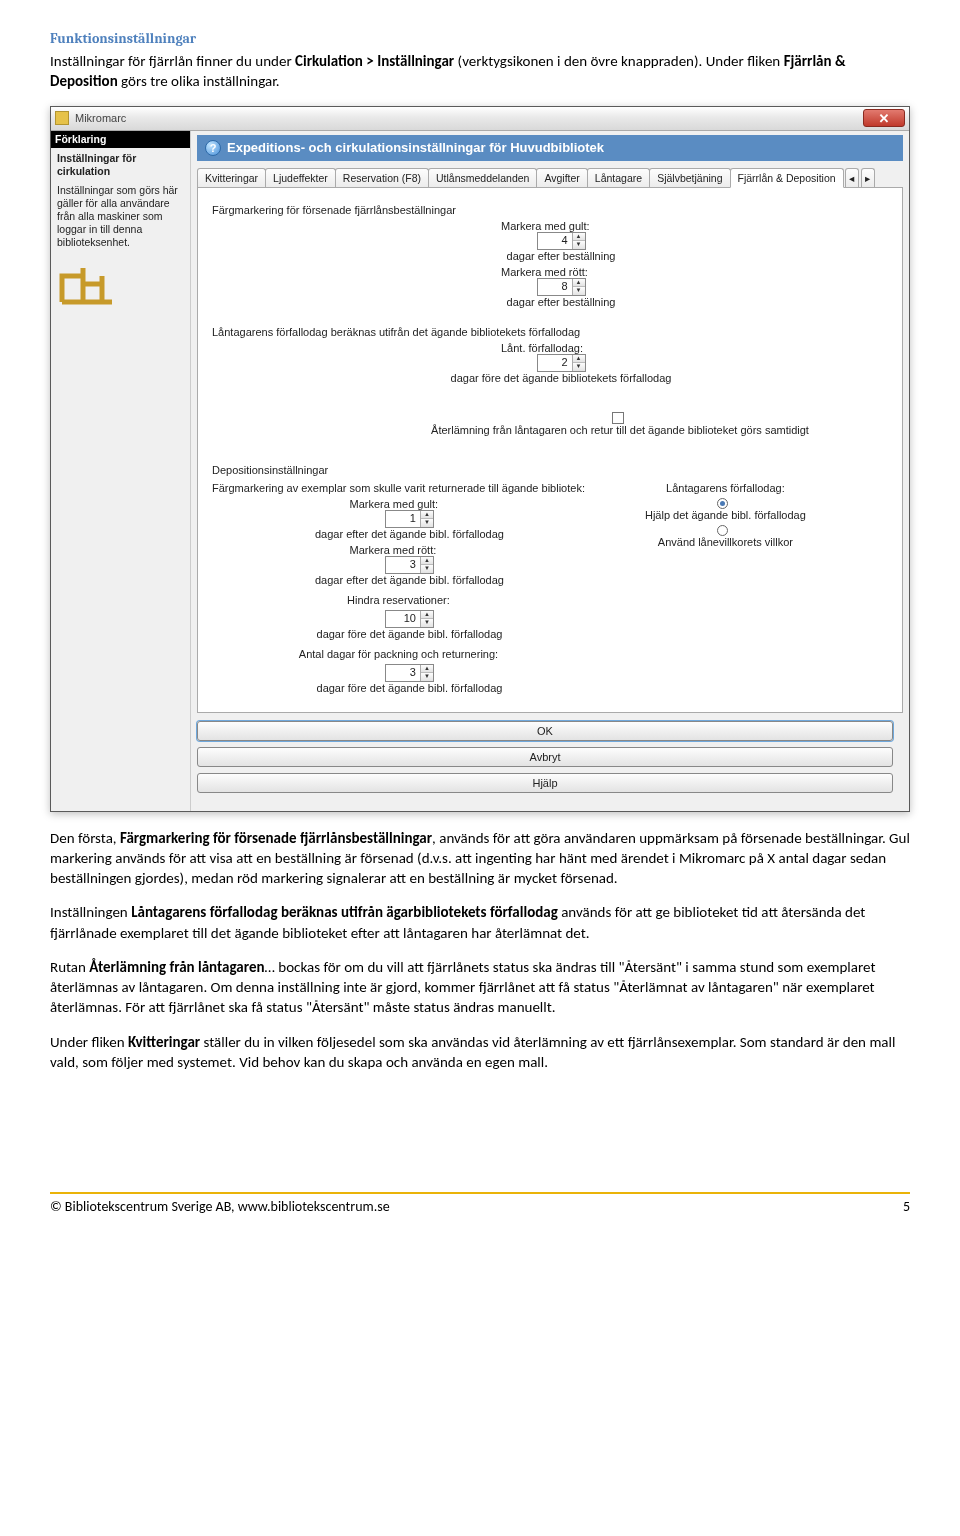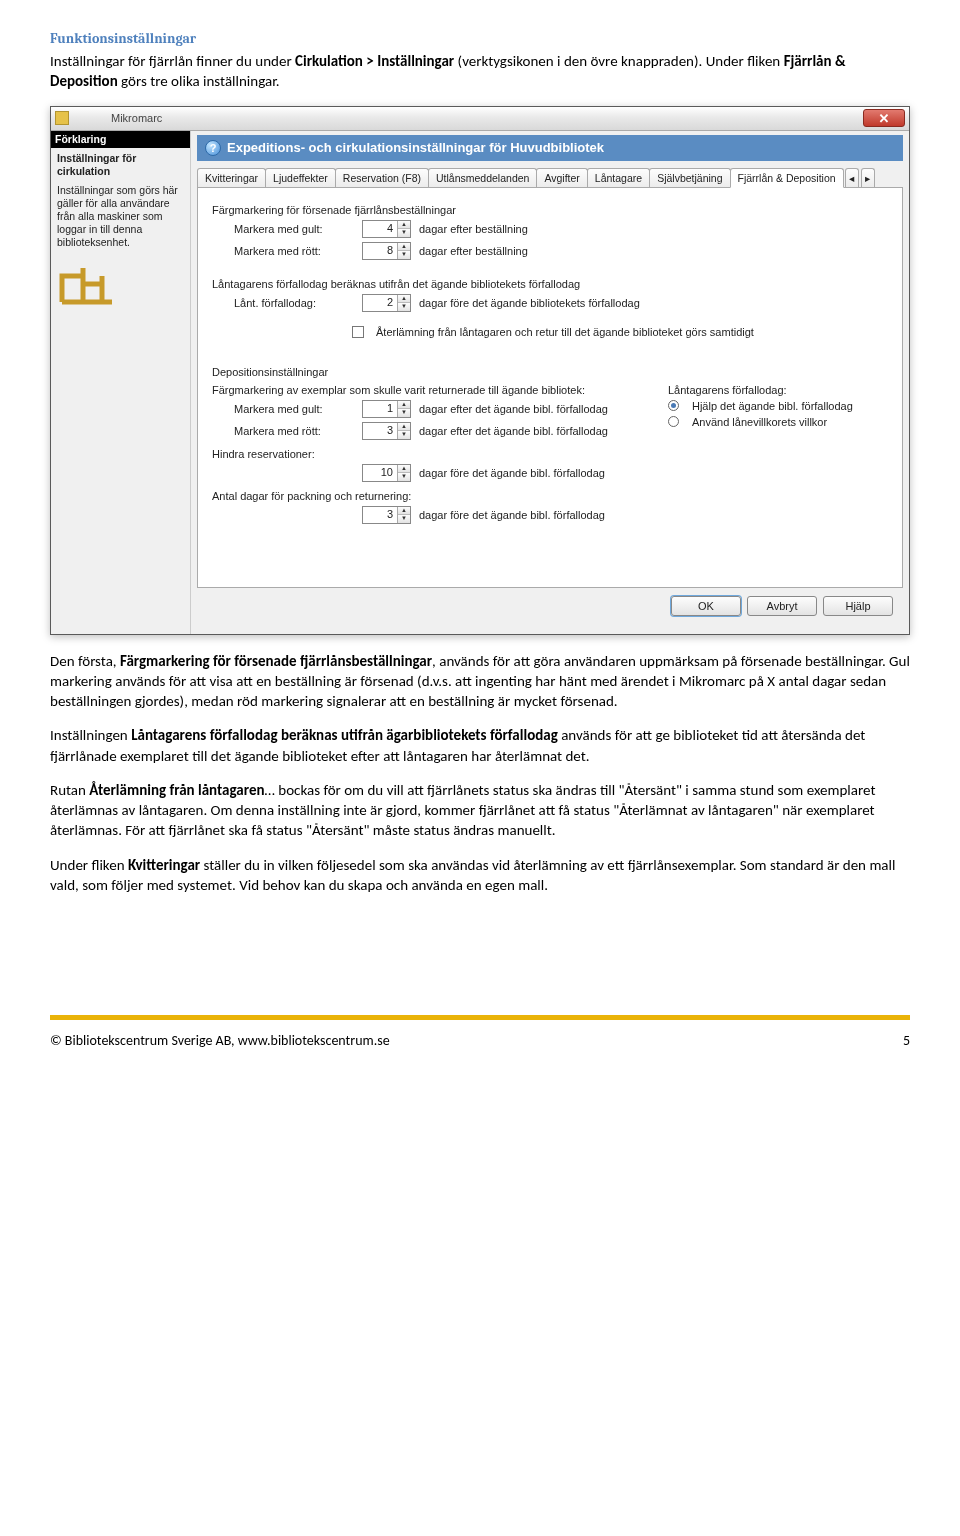--- a/index.html
+++ b/index.html
@@ -34,21 +34,20 @@
     background: #f0f0f0;
   }
   .titlebar {
     background: linear-gradient(#fff,#e9e9e9 45%,#d9d9d9);
     height: 24px;
     display: flex;
     align-items: center;
     padding: 8px 4px;
     border-bottom: 1px solid #aaa;
     position: relative;
-    gap: 36px;
   }
   .titlebar .app-icon {
     width: 14px; height: 14px;
     background: #e6c24a;
     border: 1px solid #b39530;
     margin-right: 6px;
   }
   .titlebar .title { flex: 1; color: #444; }
   .close-btn {
     width: 42px; height: 18px;
@@ -140,23 +139,23 @@
   .panel {
     background: #fff;
     border: 1px solid #aaa;
     border-top: none;
     padding: 10px 14px 14px 14px;
     min-height: 400px;
   }
   .panel-row {
     display: flex;
     align-items: center;
-    gap: 8px;
     margin: 4px 0;
     font-size: 11px;
+    flex-direction: column;
   }
   .panel-row.indent { padding-left: 22px; }
   .panel-section-label { margin: 6px 0 2px 0; }
   .num-input {
     display: inline-flex;
     align-items: stretch;
     border: 1px solid #888;
     background: #fff;
     height: 18px;
   }
@@ -189,41 +188,42 @@
   }
   .radio.checked::after { content:""; width:5px; height:5px; background:#4a7ab5; border-radius:50%; }
   .two-col { display: flex; gap: 60px; }
   .right-col { font-size: 11px; text-align: right; }
   .btnbar {
     display: flex;
     justify-content: flex-end;
     gap: 6px;
     padding: 8px 10px 10px 0;
     background: #f0f0f0;
+    flex-direction: column;
   }
   .winbtn {
     min-width: 70px;
     padding: 3px 12px;
     font-size: 11px;
     background: linear-gradient(#fdfdfd,#e3e3e3);
     border: 1px solid #888;
     border-radius: 3px;
     text-align: center;
   }
   .winbtn.primary { box-shadow: 0 0 0 1px #6fa8dc; }
   .glyph {
     display: inline-block;
     margin-top: 12px;
   }
   .glyph svg { display:block; }
 
   .footer {
-    border-top: 5px solid #eab308;
+    border-top: 2px solid #eab308;
     margin-top: 120px;
-    padding-top: 12px;
+    padding-top: 4px;
     font-size: 14px;
     display: flex;
     justify-content: space-between;
   }
   .pagenum { }
 </style>
 </head>
 <body>
 
 <h2 class="section-title">Funktionsinställningar</h2>
@@ -300,21 +300,21 @@
           <span class="label-fixed">Lånt. förfallodag:</span>
           <span class="num-input">
             <span class="val">2</span>
             <span class="spin">
                 <div>▲</div>
                 <div>▼</div>
               </span>
           </span>
           <span>dagar före det ägande bibliotekets förfallodag</span>
         </div>
-        <div class="panel-row" style="margin-top:14px; padding-left:140px">
+        <div class="panel-row" style="margin-top:28px; padding-left:140px">
           <span class="chk"></span>
           <span>Återlämning från låntagaren och retur till det ägande biblioteket görs samtidigt</span>
         </div>
 
         <div class="panel-section-label" style="margin-top:28px">Depositionsinställningar</div>
 
         <div class="two-col">
           <div>
             <div class="panel-row">Färgmarkering av exemplar som skulle varit returnerade till ägande bibliotek:</div>
             <div class="panel-row indent">

